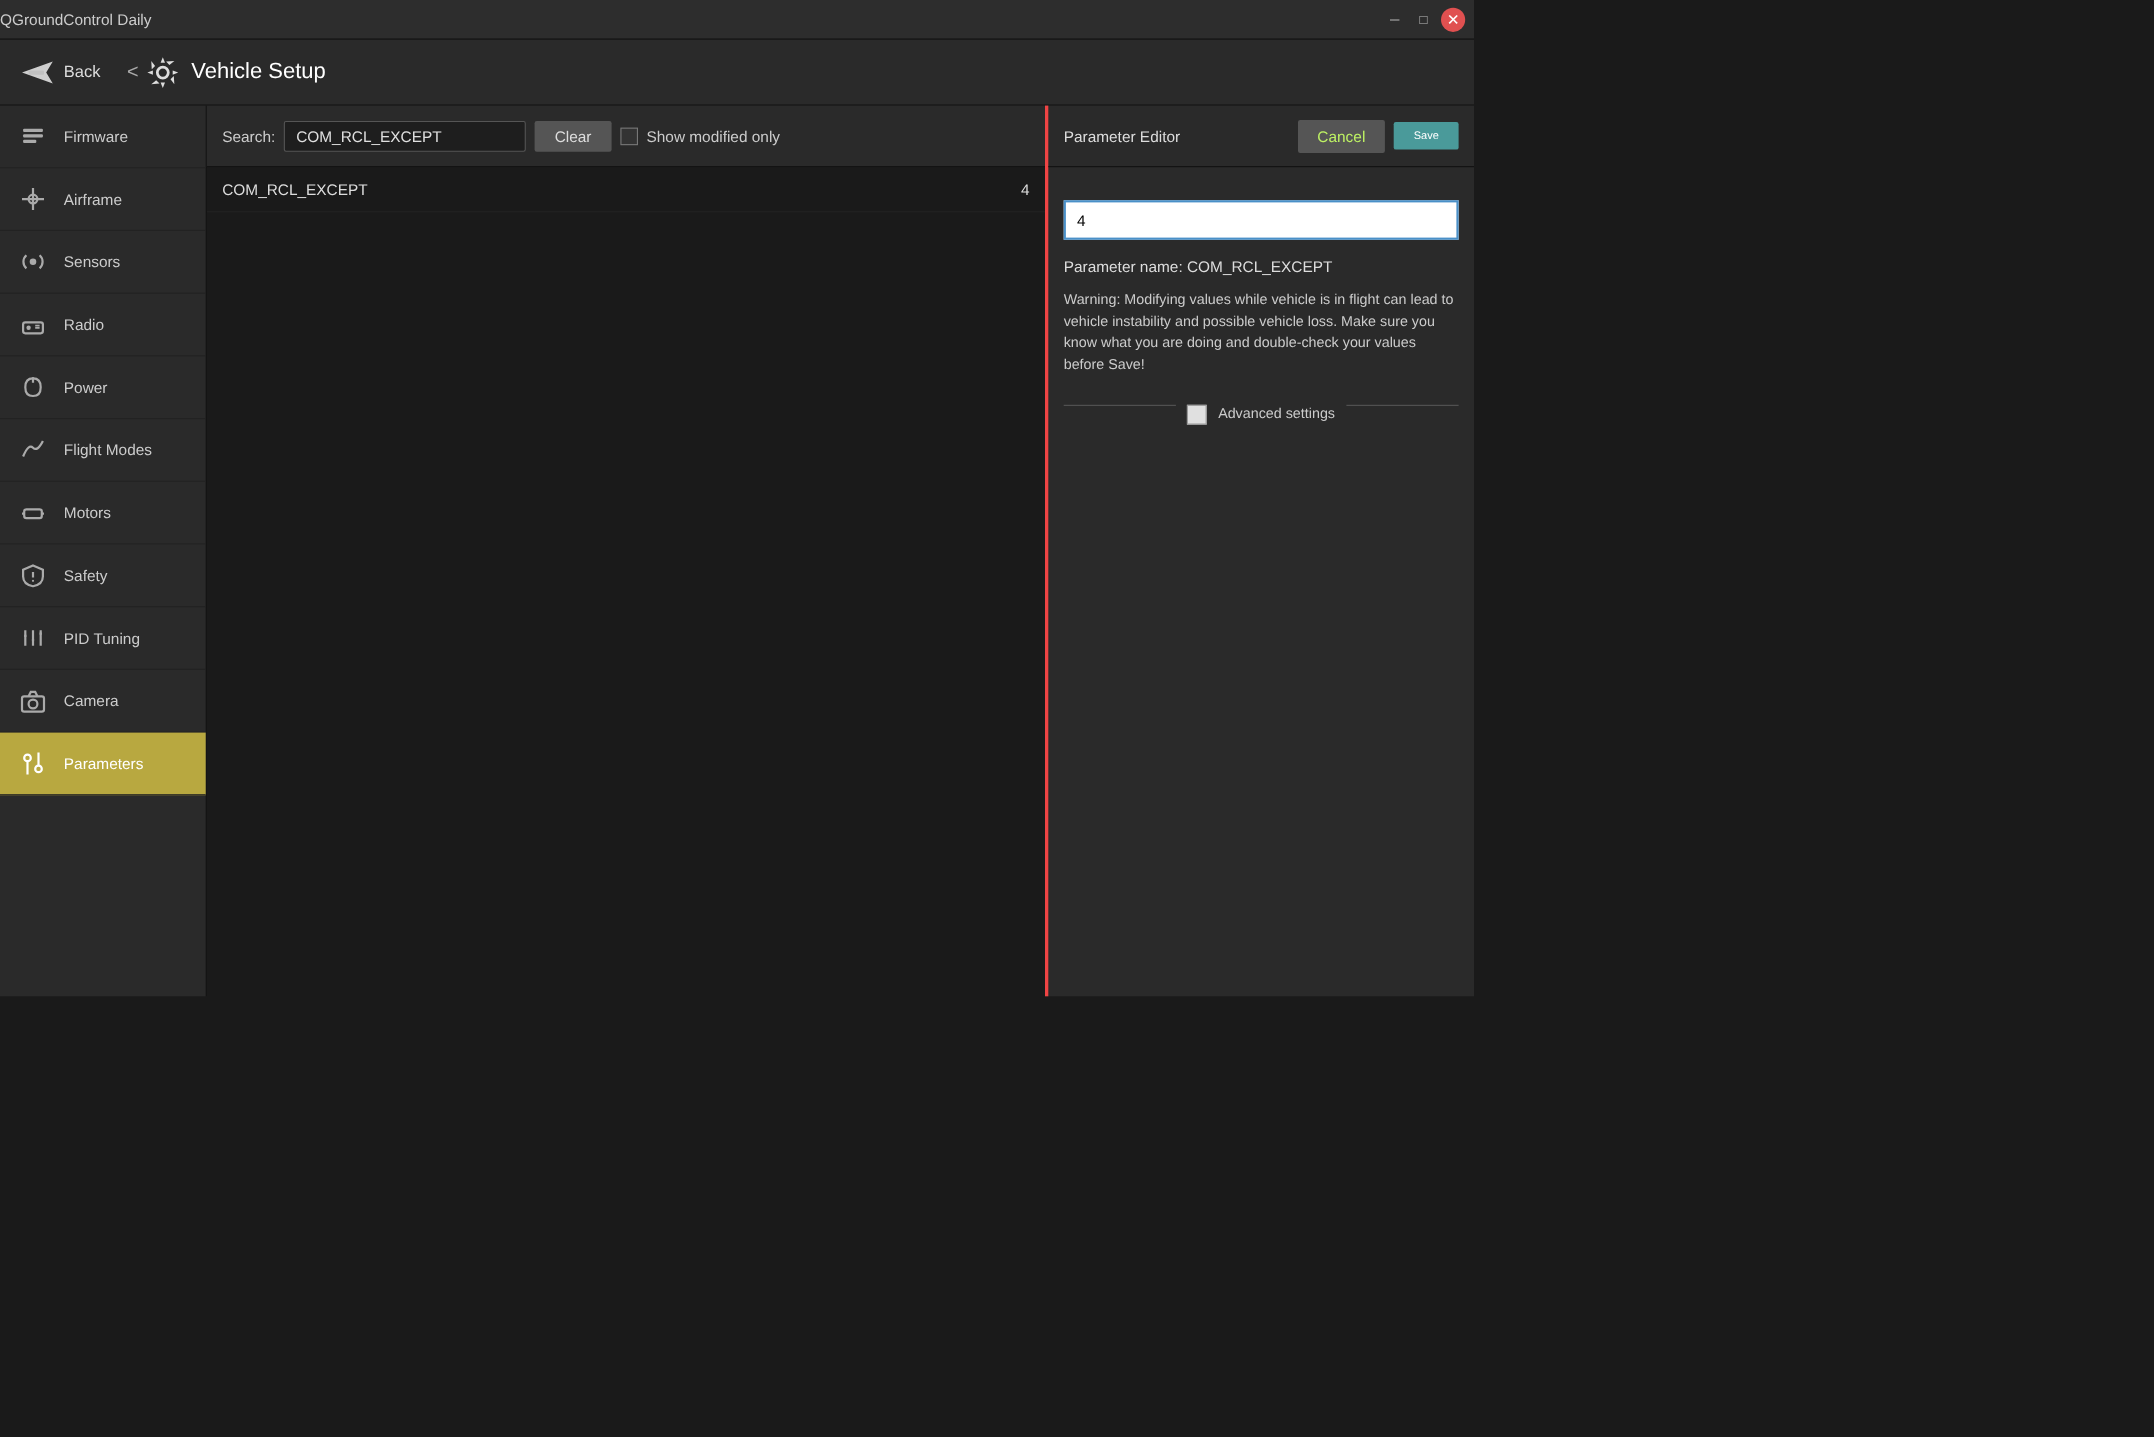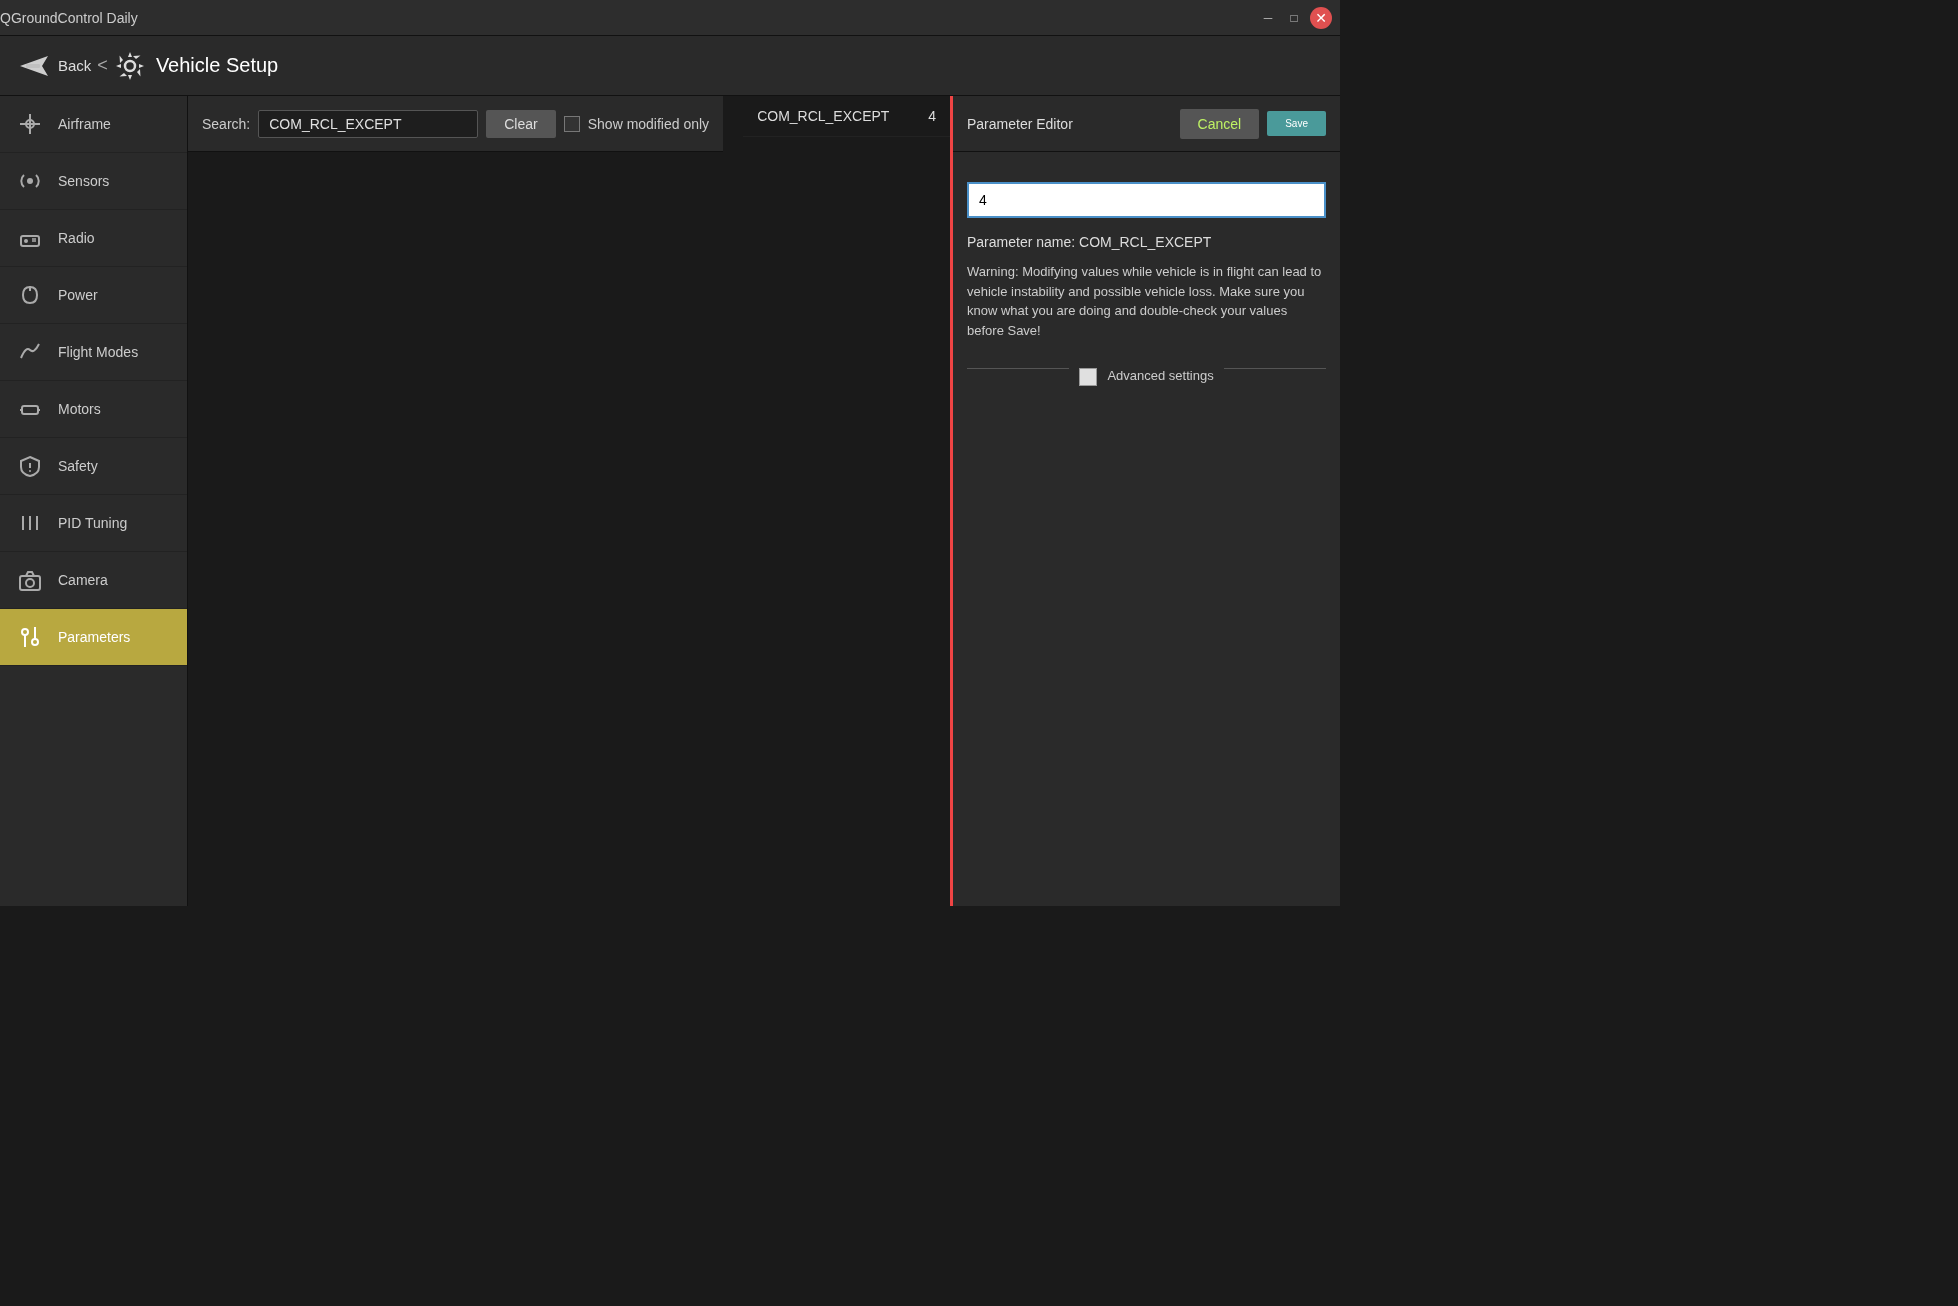--- a/index.html
+++ b/index.html
@@ -66,21 +66,21 @@
       padding: 0 16px;
       border-bottom: 1px solid #111;
     }
     .back-btn {
       display: flex;
       align-items: center;
       gap: 6px;
       cursor: pointer;
       color: #ddd;
       font-size: 15px;
-      margin-right: 2px;
+      margin-right: 20px;
     }
     .plane-icon {
       width: 36px;
       height: 36px;
       position: relative;
     }
     .chevron {
       font-size: 18px;
       color: #aaa;
       margin: 0 4px;
@@ -130,22 +130,21 @@
       display: flex;
       align-items: center;
       justify-content: center;
       flex-shrink: 0;
     }
 
     
     .content {
       flex: 1;
       display: flex;
-      flex-direction: row;
-      gap: 20px;
+      flex-direction: column;
     }
 
     
     .search-bar {
       display: flex;
       align-items: center;
       gap: 8px;
       padding: 10px 14px;
       background: #2a2a2a;
       border-bottom: 1px solid #111;
@@ -342,20 +341,30 @@
     <path d="M28.5 7.5 L24 11 L21 8 Z" fill="#ddd"></path>
     <path d="M7.5 28.5 L12 25 L15 28 Z" fill="#ddd"></path>
   </svg>
   <span class="header-title">Vehicle Setup</span>
 </div>
 
 <div class="main">
 
   <div class="sidebar">
 
+    <div class="sidebar-item">
+      <div class="sidebar-icon">
+        <svg width="24" height="24" viewBox="0 0 24 24">
+            <rect x="3" y="5" width="18" height="3" rx="1" fill="#aaa"></rect>
+            <rect x="3" y="10" width="18" height="3" rx="1" fill="#aaa"></rect>
+            <rect x="3" y="15" width="12" height="3" rx="1" fill="#aaa"></rect>
+          </svg>
+      </div>
+      <span>Firmware</span>
+    </div>
 
     <div class="sidebar-item">
       <div class="sidebar-icon">
         <svg width="24" height="24" viewBox="0 0 24 24">
             <circle cx="12" cy="12" r="4" fill="none" stroke="#aaa" stroke-width="2"></circle>
             <line x1="12" y1="2" x2="12" y2="22" stroke="#aaa" stroke-width="2"></line>
             <line x1="2" y1="12" x2="22" y2="12" stroke="#aaa" stroke-width="2"></line>
           </svg>
       </div>
       <span>Airframe</span>

